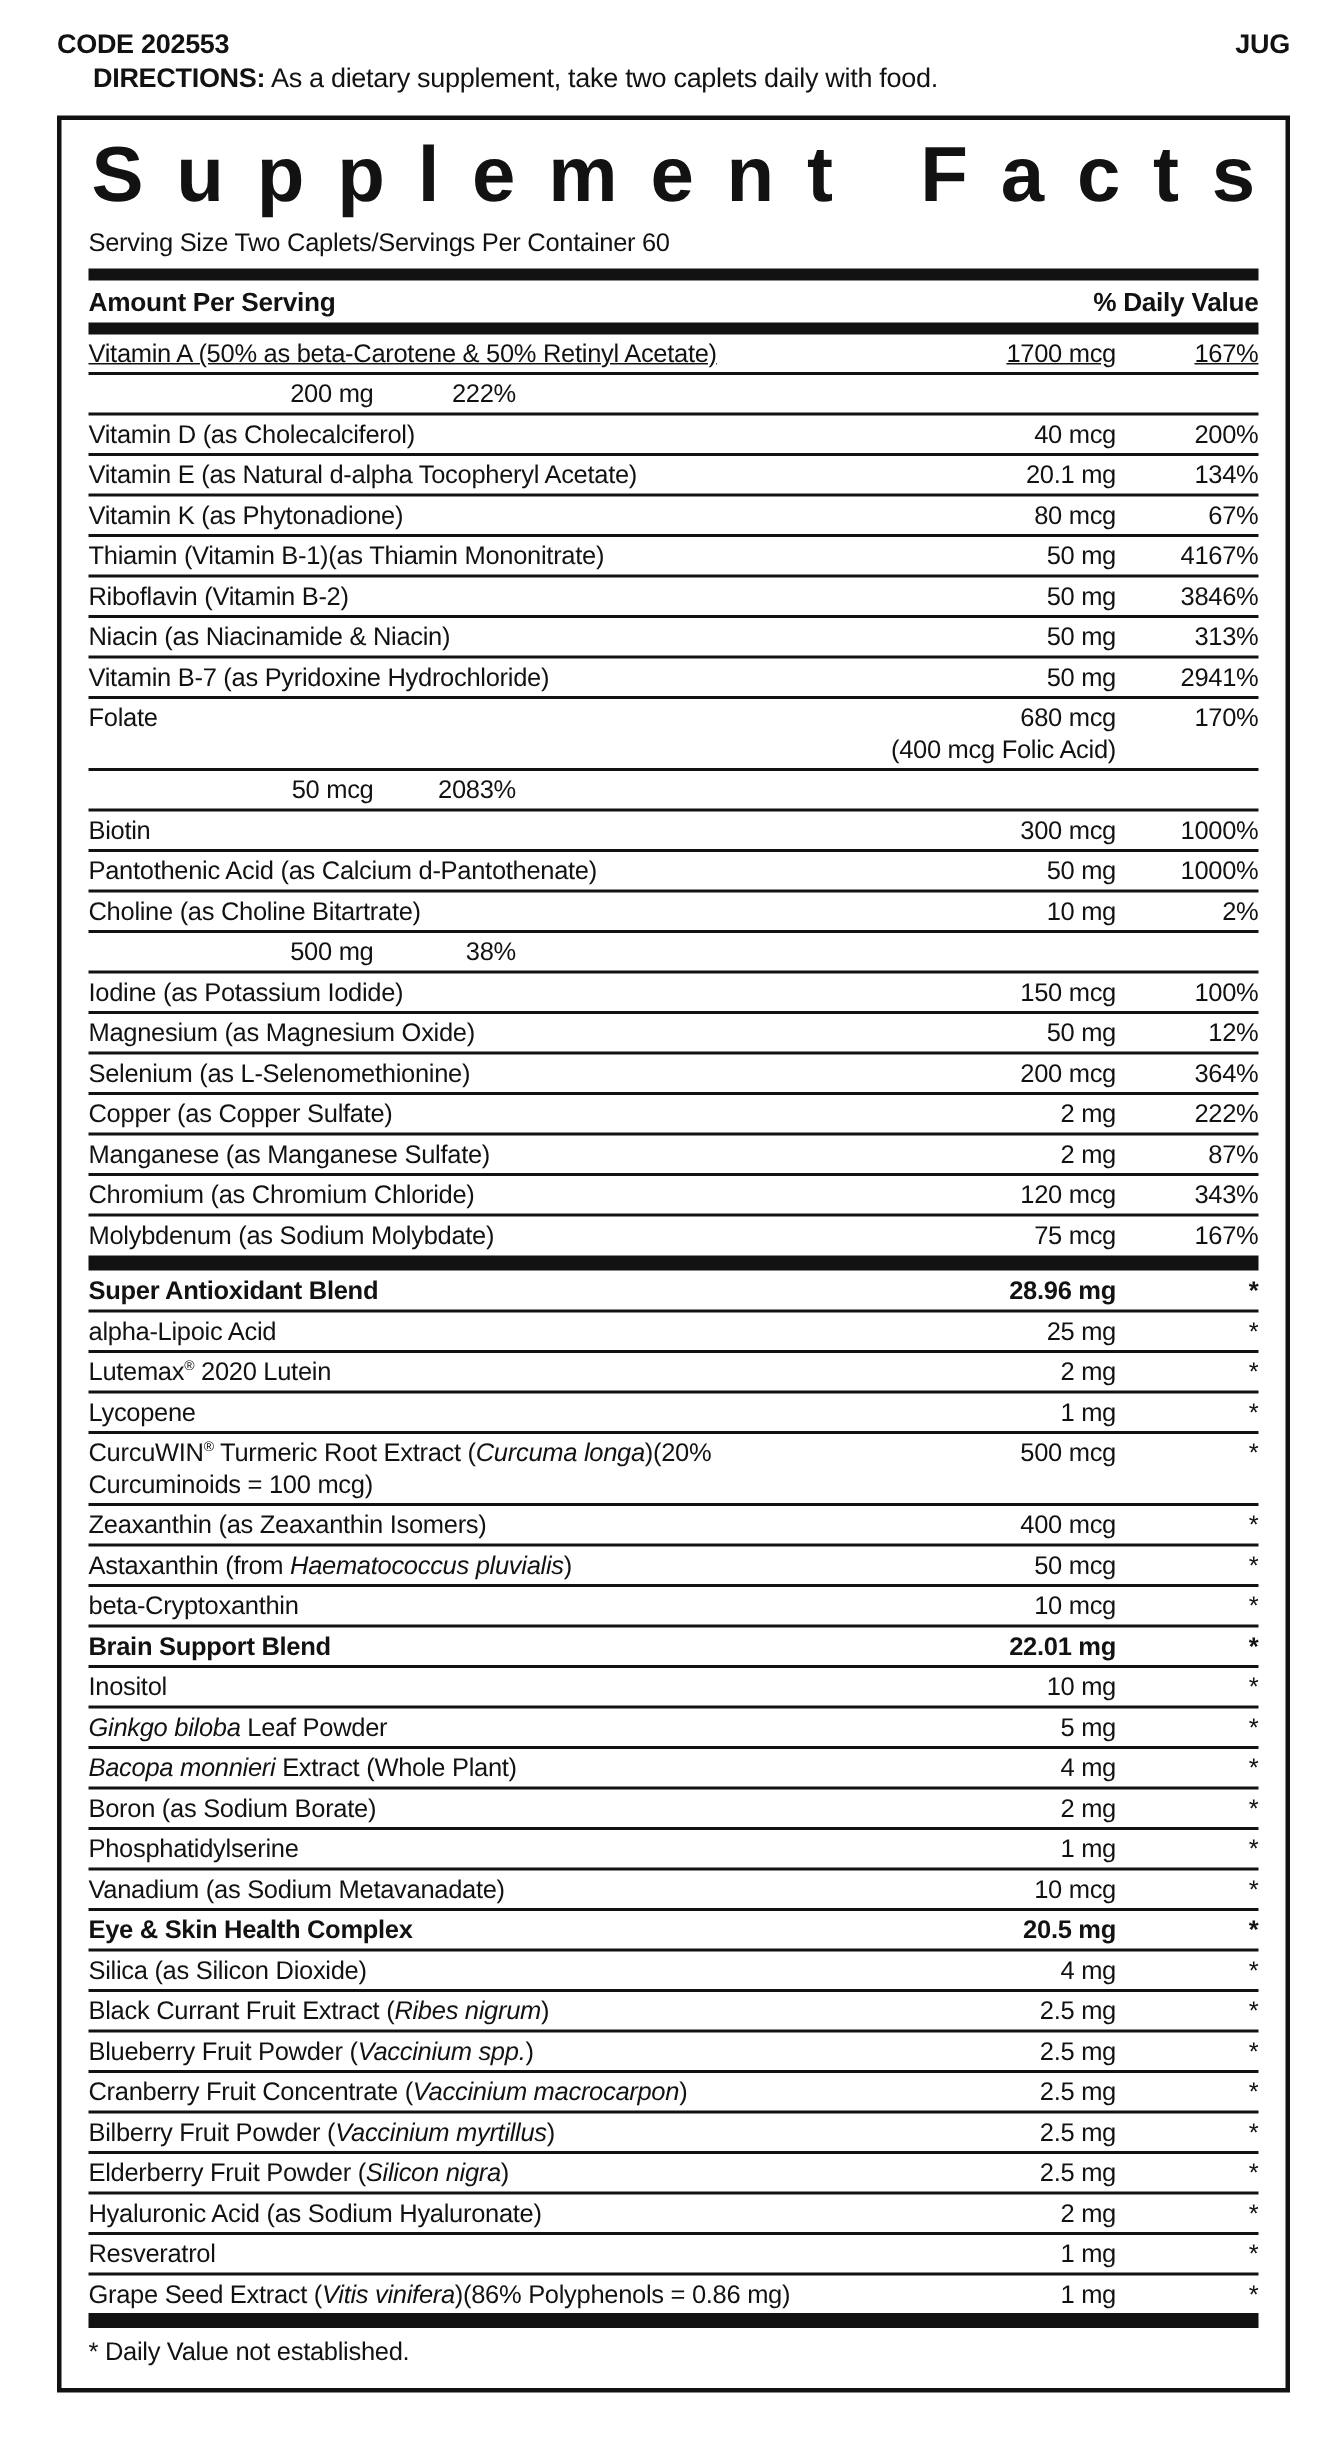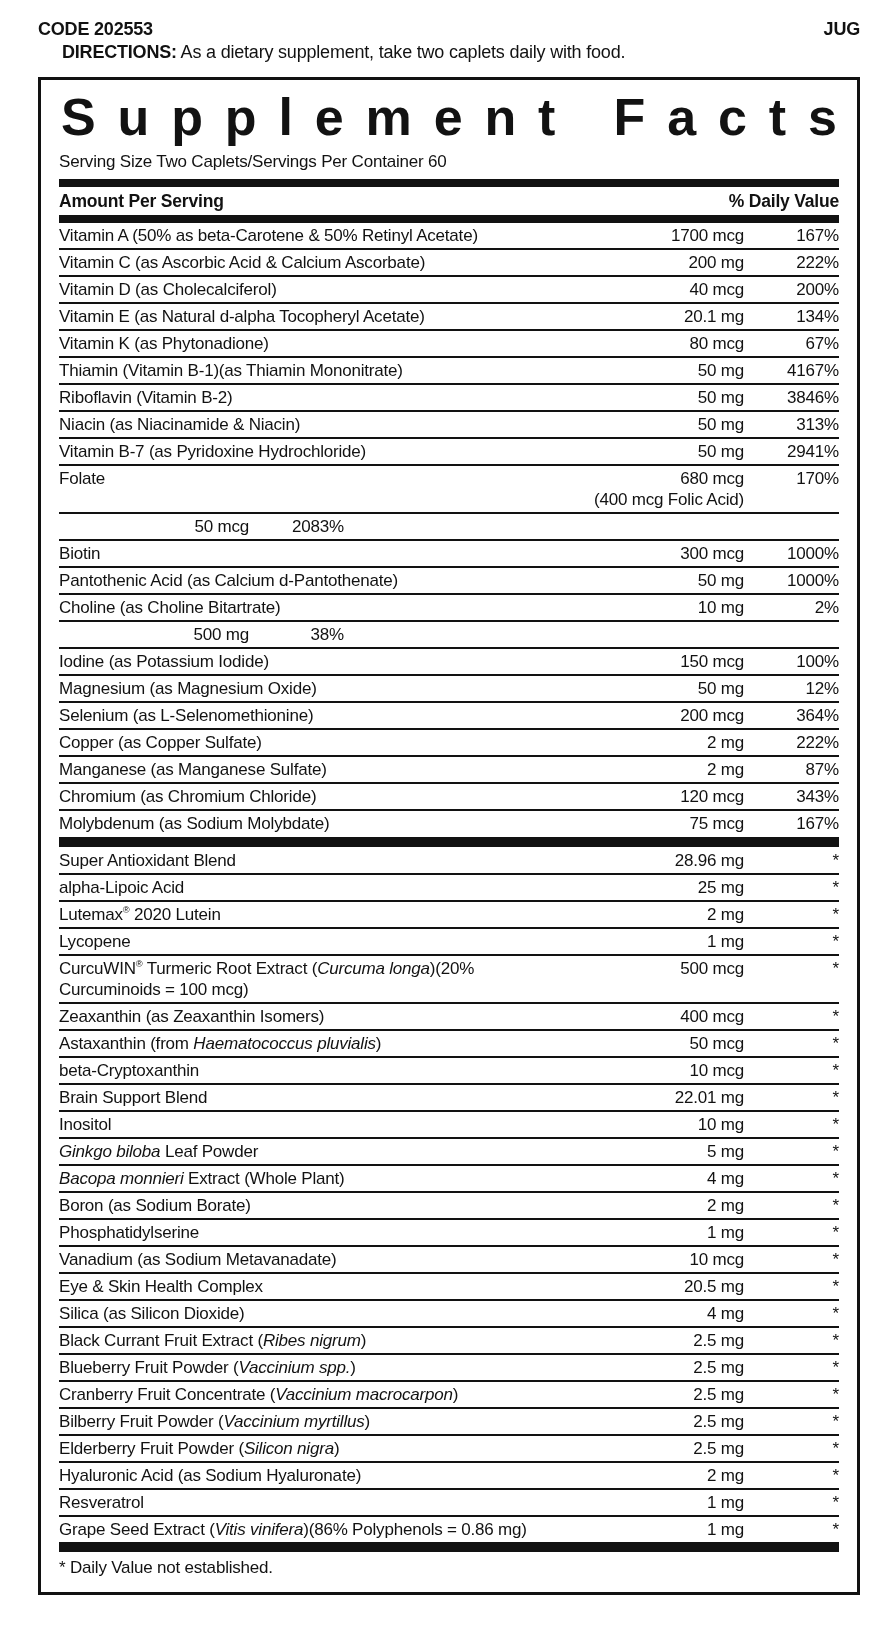--- a/index.html
+++ b/index.html
@@ -28,22 +28,22 @@
   .serving{font-size:17px;line-height:22px;letter-spacing:-0.2px;padding:7px 0 6px 0;}
   .bar{background:#121212;width:100%;}
   .bar-sm{height:8px;}
   .bar-lg{height:10px;}
   .colhead{display:flex;justify-content:space-between;font-size:17.5px;font-weight:700;
     letter-spacing:-0.2px;padding:4px 0 4px 0;line-height:20px;}
   .rows{margin-top:0;}
   .row{display:flex;align-items:flex-start;border-top:2px solid #121212;
     padding:2px 0 2px 0;font-size:17px;line-height:21px;letter-spacing:-0.2px;}
   .bar + .row{border-top:none;}
-  .rows .row:first-child{border-top:none;}
-  .row.section{font-weight:400;}
+  .rows .row:first-child{border-top:none;text-decoration:underline;}
+  .row.section{font-weight:700;}
   .cell.name{flex:1;padding-right:6px;}
   .cell.amount{width:190px;text-align:right;flex-shrink:0;}
   .cell.dv{width:95px;text-align:right;flex-shrink:0;}
   .amount2{line-height:21px;}
   .it{font-style:italic;}
   sup{font-size:0.55em;line-height:0;vertical-align:super;}
   .rows .bar-lg{margin:1px 0 1px 0;}
   .footnote{font-size:17px;letter-spacing:-0.2px;padding-top:5px;line-height:22px;}
 </style>
 </head>
@@ -85,21 +85,20 @@
   <div class="bar bar-sm"></div>
   <div class="rows" id="rows">
       <div class="row">
         <div class="cell name"><span>Vitamin A (50% as beta-Carotene &amp; 50% Retinyl Acetate)</span></div>
         <div class="cell amount">
           <div>1700 mcg</div>
         </div>
         <div class="cell dv">167%</div>
       </div>
       <div class="row">
-        <div class="cell name"><span>Vitamin C (as Ascorbic Acid &amp; Calcium Ascorbate)</span></div>
         <div class="cell amount">
           <div>200 mg</div>
         </div>
         <div class="cell dv">222%</div>
       </div>
       <div class="row">
         <div class="cell name"><span>Vitamin D (as Cholecalciferol)</span></div>
         <div class="cell amount">
           <div>40 mcg</div>
         </div>

